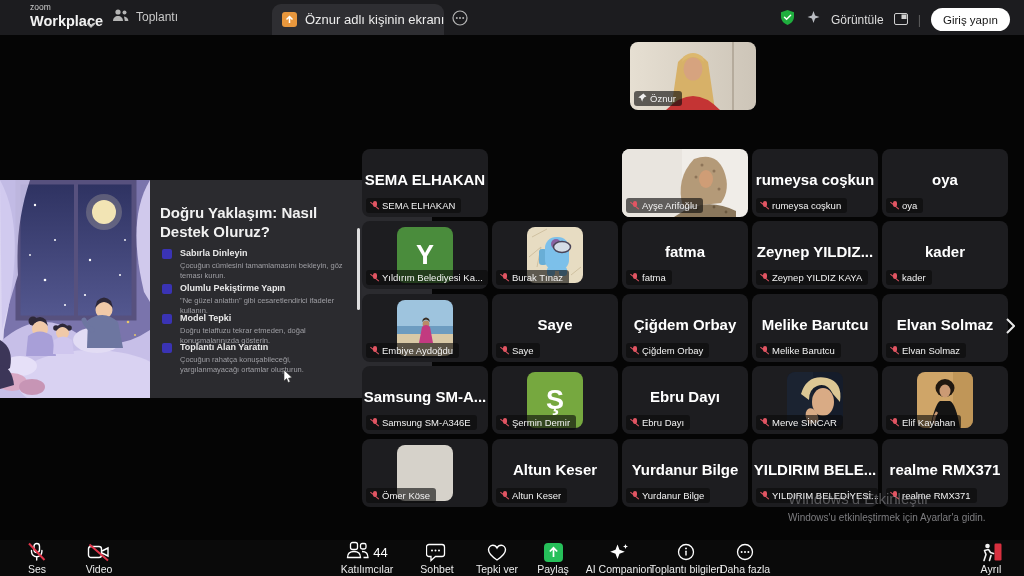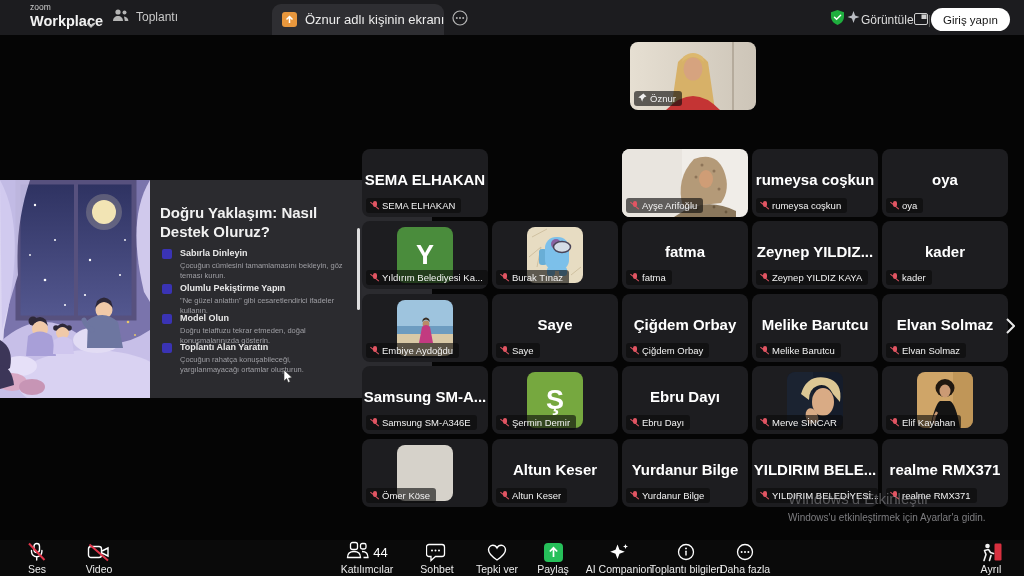--- a/index.html
+++ b/index.html
@@ -9,21 +9,21 @@
   .topbar{position:absolute;left:0;top:0;width:1024px;height:35px;background:#1c1c1f;}
   .brand{position:absolute;left:30px;top:3px;line-height:1;cursor:default;}
   .brand .b1{font-size:8.5px;color:#cfcfcf;display:block;margin-bottom:1px;}
   .brand .b2{font-size:14.5px;font-weight:bold;color:#f2f2f2;}
   .brandchev{position:absolute;left:86px;top:14px;}
   .meettab{position:absolute;left:112px;top:8px;display:flex;align-items:center;gap:7px;color:#c9c9c9;font-size:12px;}
   .activetab{position:absolute;left:272px;top:4px;width:172px;height:31px;background:#2e2e32;
              border-radius:9px 9px 0 0;display:flex;align-items:center;padding:0 10px;box-sizing:border-box;gap:8px;}
   .tabicon{width:15px;height:15px;border-radius:3px;background:#e8973d;display:flex;align-items:center;justify-content:center;flex:none;}
   .tabtitle{font-size:13px;color:#ececec;white-space:nowrap;flex:1;}
-  .topright{position:absolute;right:14px;top:0;height:39px;display:flex;align-items:center;}
+  .topright{position:absolute;right:14px;top:0;height:39px;display:flex;align-items:center;gap:10px;}
   .viewlbl{font-size:12px;color:#dddddd;}
   .divider{color:#5a5a5a;font-size:13px;}
   .signin{background:#ffffff;color:#151515;font-size:11.5px;border:none;border-radius:13px;
           height:23px;padding:0 12px;font-family:inherit;cursor:pointer;}
   
   .main{position:absolute;left:0;top:35px;width:1024px;height:505px;background:#050505;}
   
   .slide{position:absolute;left:0;top:145px;width:432px;height:218px;background:#2b2b2f;overflow:hidden;}
   .slidetitle{position:absolute;left:160px;top:24px;width:192px;font-size:15px;font-weight:bold;
               color:#f1f1f1;line-height:1.25;}
@@ -201,21 +201,21 @@
       <div class="bhead">Sabırla Dinleyin</div>
       <div class="bsub">Çocuğun cümlesini tamamlamasını bekleyin, göz teması kurun.</div>
     </div>
     <div class="bullet" style="top:103px">
       <span class="bsq"></span>
       <div class="bhead">Olumlu Pekiştirme Yapın</div>
       <div class="bsub">"Ne güzel anlattın" gibi cesaretlendirici ifadeler kullanın.</div>
     </div>
     <div class="bullet" style="top:133px">
       <span class="bsq"></span>
-      <div class="bhead">Model Olun</div>
+      <div class="bhead">Model Tepki</div>
       <div class="bsub">Doğru telaffuzu tekrar etmeden, doğal konuşmalarınızda gösterin.</div>
     </div>
     <div class="bullet" style="top:162px">
       <span class="bsq"></span>
       <div class="bhead">Toplantı Alan Yaratın</div>
       <div class="bsub">Çocuğun rahatça konuşabileceği, yargılanmayacağı ortamlar oluşturun.</div>
     </div>
     <div class="badge">Öznur KIŞ</div>
     <span class="cursor">
       <svg width="11" height="15">

